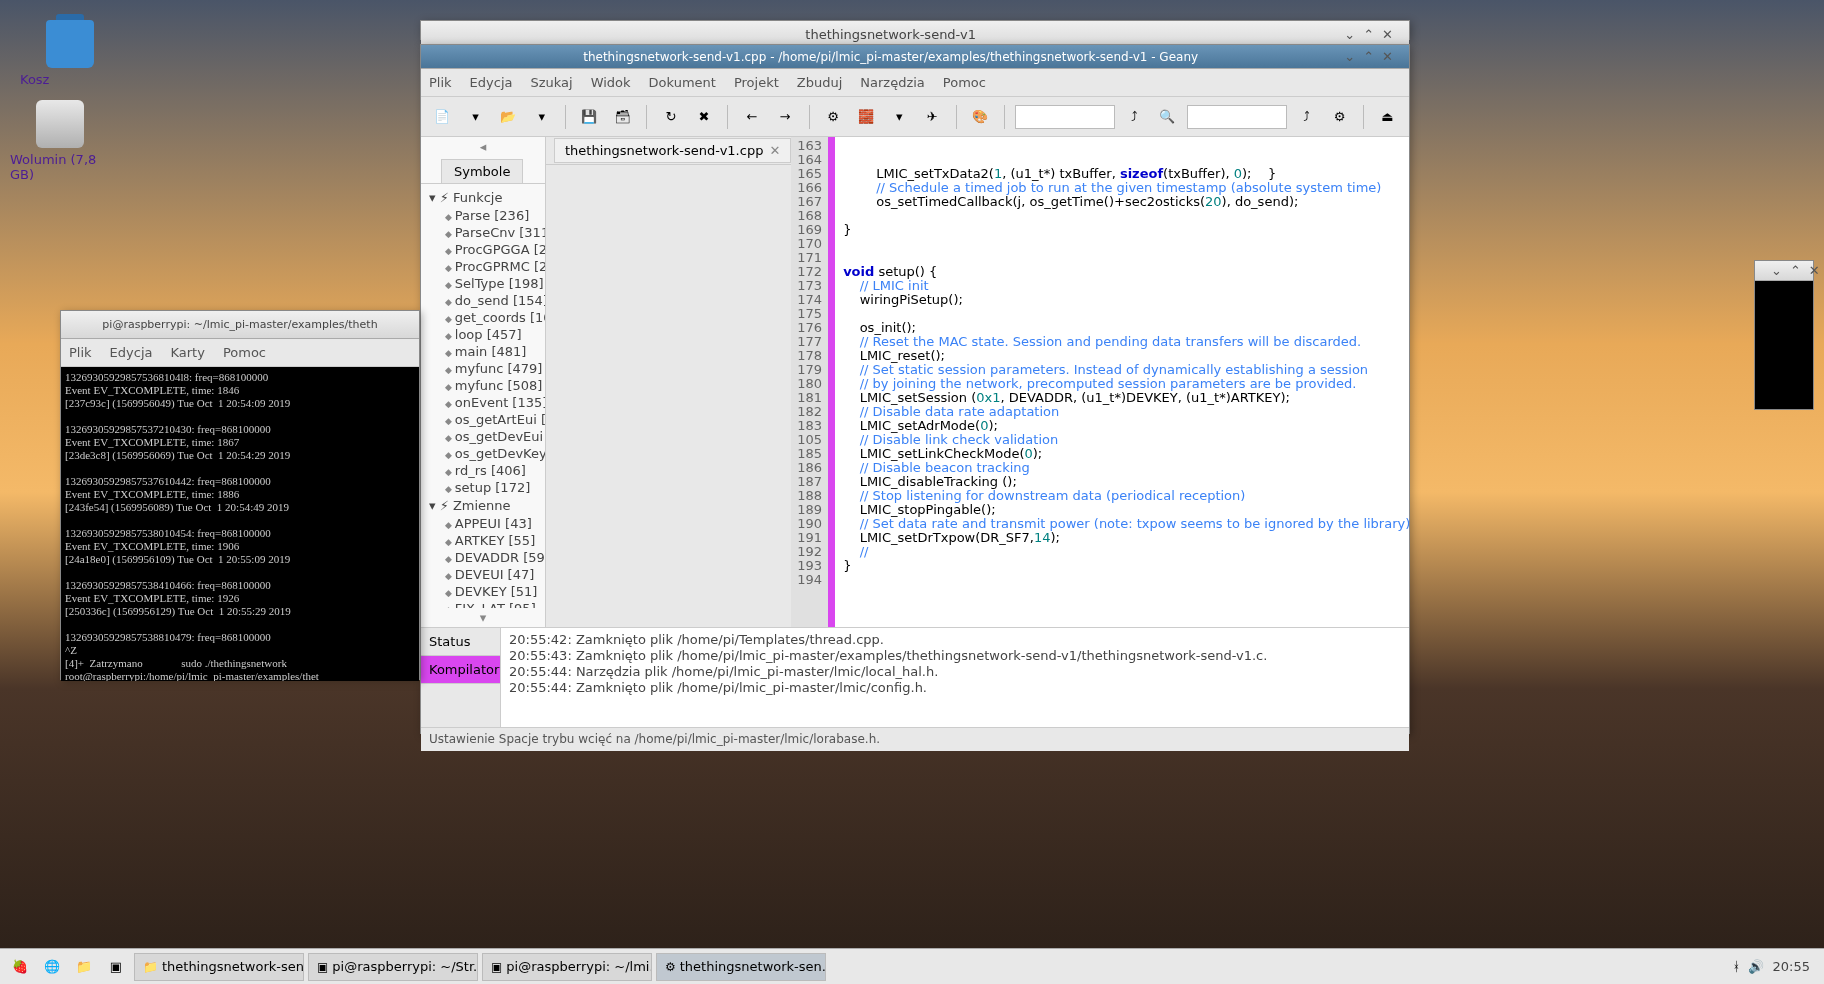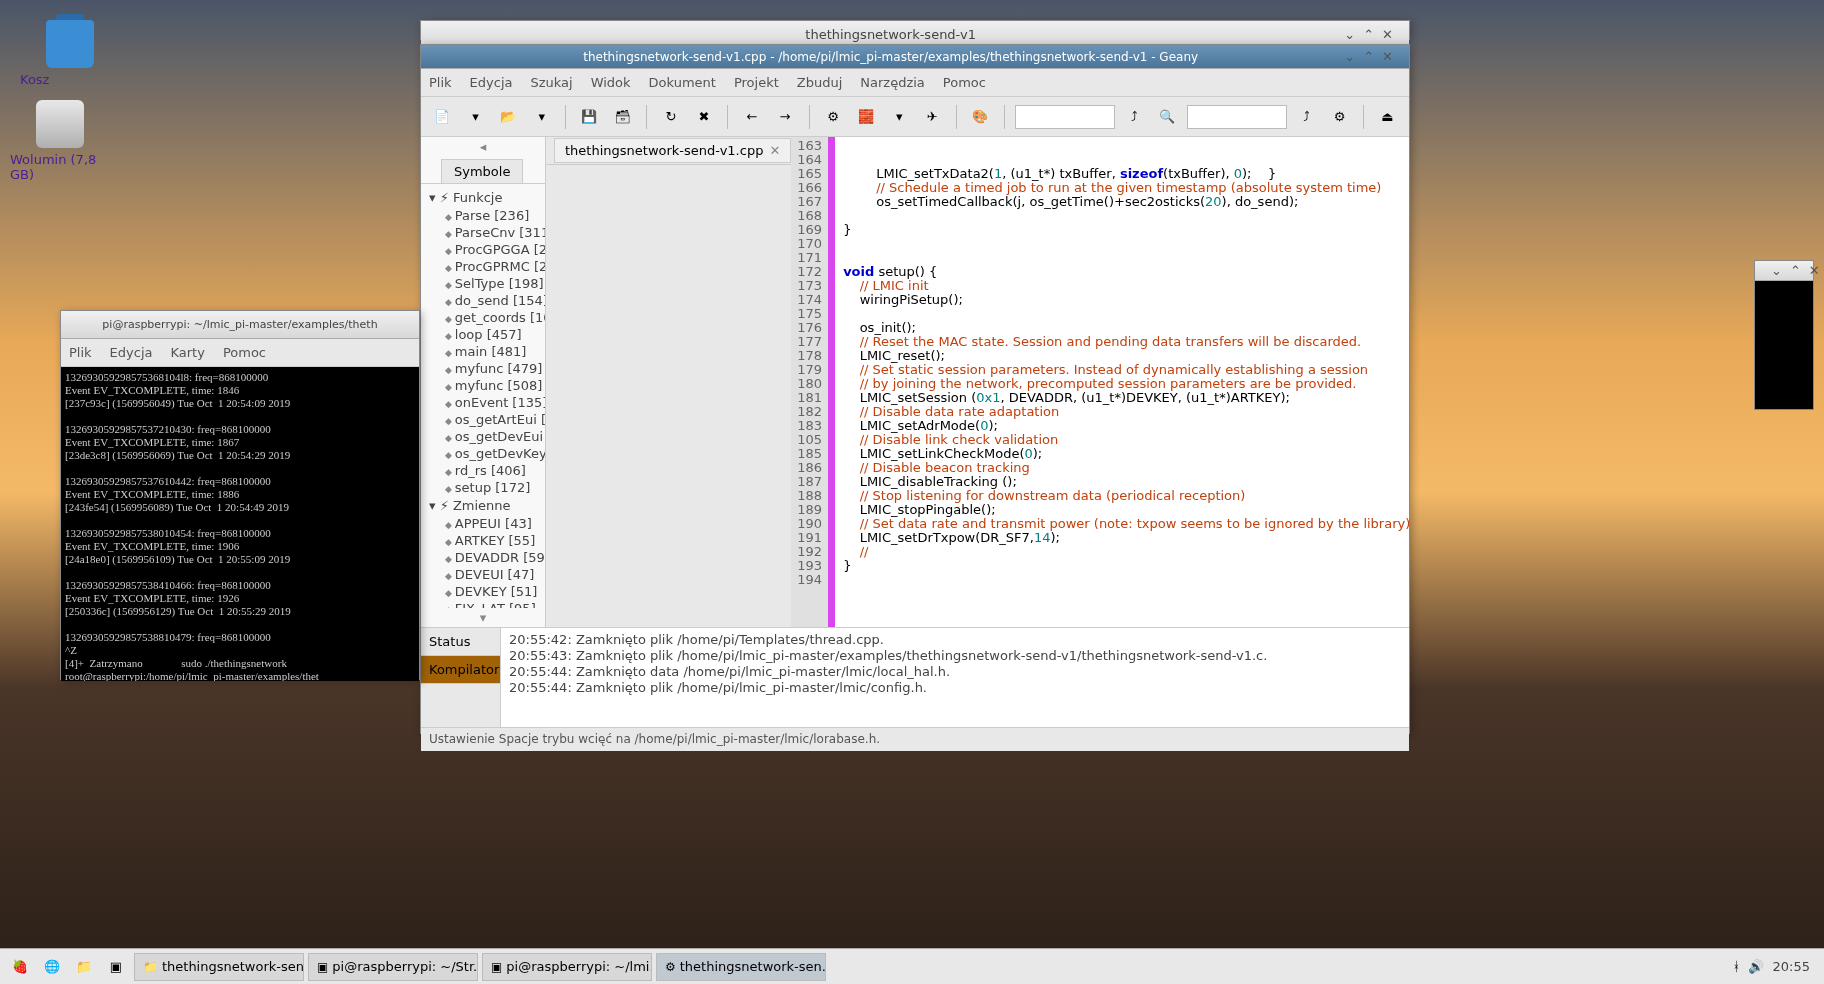--- a/index.html
+++ b/index.html
@@ -35,26 +35,26 @@
 .sym-item::before{content:"◆ ";color:#888;font-size:9px}
 .editor-area{flex:1;display:flex;flex-direction:row}
 .editor-tabs{height:28px;display:flex;align-items:center;padding-left:8px;border-bottom:1px solid #ccc}
 .editor-tab{padding:4px 10px;background:#f0f0f0;border:1px solid #ccc;display:flex;align-items:center;gap:6px}
 .editor-tab .x{color:#888;cursor:pointer}
 .code-area{flex:1;display:flex;background:#fff;font-family:"DejaVu Sans Mono",monospace;font-size:12px;overflow:hidden}
 .gutter{background:#e0e0e0;padding:2px 6px;text-align:right;color:#666;border-right:7px solid #d946ef}
 .gutter div{height:14px;line-height:14px}
 .code{padding:2px 8px;white-space:pre;line-height:14px}
 .kw{color:#0000cc;font-weight:bold}
-.cm{color:#c2410c}
+.cm{color:#3b82f6}
 .nm{color:#008080}
 .bottom-panel{height:100px;display:flex;border-top:1px solid #ccc}
 .bp-tabs{width:80px;background:#e8e8e8;border-right:1px solid #ccc}
 .bp-tab{padding:6px 8px;border-bottom:1px solid #ccc;cursor:pointer}
-.bp-tab.active{background:#a16207}
+.bp-tab.active{background:#d946ef}
 .bp-content{flex:1;background:#fff;padding:4px 8px;font-family:monospace;font-size:11px;color:#444;overflow:hidden}
 .bp-content div{line-height:16px}
 .statusbar{height:24px;background:#e8e8e8;border-top:1px solid #ccc;padding:4px 8px;color:#555;font-size:12px}
 .term-window{left:60px;top:310px;width:360px;height:370px;background:#e8e8e8}
 .term-menubar{height:28px;display:flex;align-items:center;padding:0 8px;gap:18px;background:#e8e8e8;border-bottom:1px solid #ccc}
 .term-menubar span{color:#555}
 .term-body{background:#000;color:#ccc;font-family:Liberation Serif, serif;font-size:11px;padding:4px;height:314px;overflow:hidden;line-height:13px;white-space:pre-wrap}
 .mini-win{position:absolute;right:10px;top:260px;width:60px;height:150px;background:#e8e8e8;border:1px solid #888}
 .mini-win .titlebar{height:20px}
 .mini-win .tbody{background:#000;height:128px}
@@ -222,21 +222,21 @@
     </div>
   </div>
   <div class="bottom-panel">
     <div class="bp-tabs">
       <div class="bp-tab">Status</div>
       <div class="bp-tab active">Kompilator</div>
     </div>
     <div class="bp-content" id="msgs">
         <div>20:55:42: Zamknięto plik /home/pi/Templates/thread.cpp.</div>
         <div>20:55:43: Zamknięto plik /home/pi/lmic_pi-master/examples/thethingsnetwork-send-v1/thethingsnetwork-send-v1.c.</div>
-        <div>20:55:44: Zamknięto data /home/pi/lmic_pi-master/lmic/local_hal.h.</div>
+        <div>20:55:44: Narzędzia plik /home/pi/lmic_pi-master/lmic/local_hal.h.</div>
         <div>20:55:44: Zamknięto plik /home/pi/lmic_pi-master/lmic/config.h.</div>
       </div>
   </div>
   <div class="statusbar">Ustawienie Spacje trybu wcięć na /home/pi/lmic_pi-master/lmic/lorabase.h.</div>
 </div>
 
 <div class="window term-window">
   <div class="titlebar">
     <span class="title" style="font-size:11px">pi@raspberrypi: ~/lmic_pi-master/examples/theth</span>
   </div>

